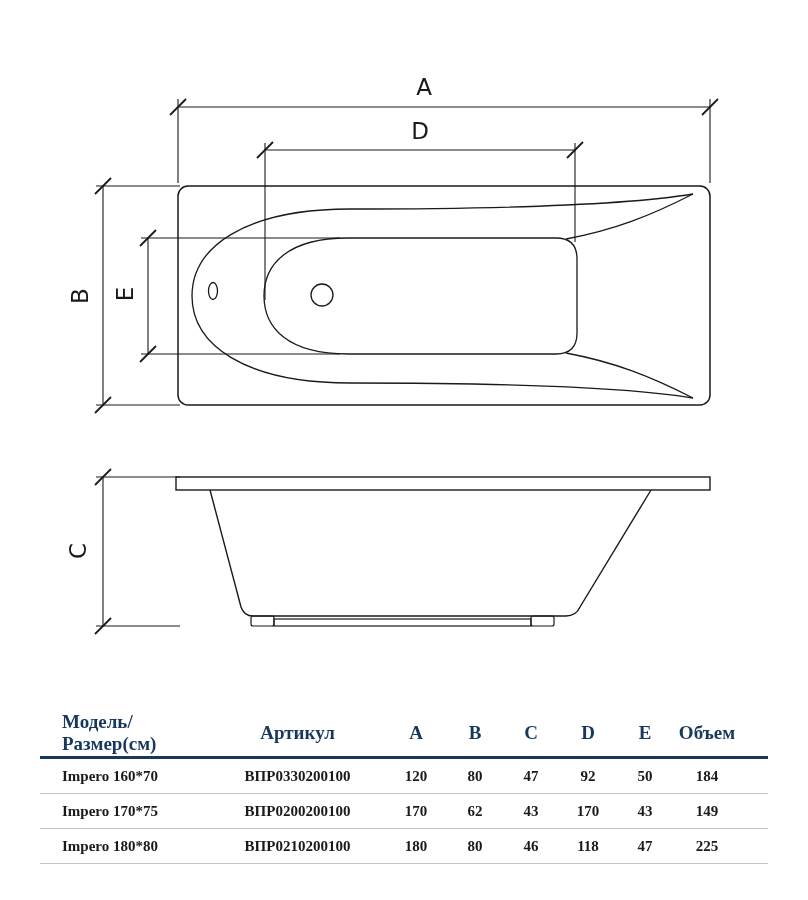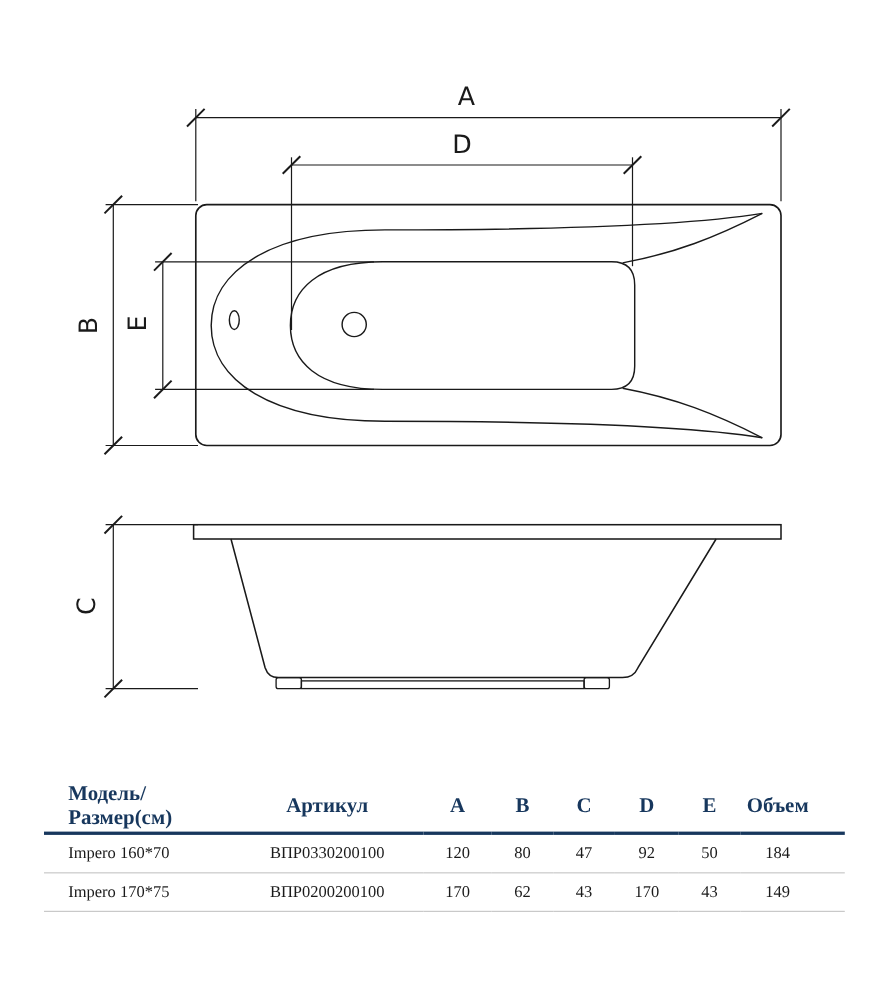--- a/index.html
+++ b/index.html
@@ -23,20 +23,21 @@
     font-weight: bold;
     border-bottom: 3px solid #17375d;
     height: 37px;
     text-align: center;
     font-size: 19px;
   }
   .spec-table td {
     border-bottom: 1px solid #c4c4c4;
     height: 32px;
     text-align: center;
+    font-weight: bold;
   }
   .spec-table .col-model { text-align: left; padding-left: 22px; }
   .spec-table .col-vol { padding-right: 28px; text-align: center; }
   svg text {
     font-family: "DejaVu Sans", "Liberation Sans", sans-serif;
     font-size: 23px;
     fill: #1a1a1a;
   }
 </style>
 </head>
@@ -145,14 +146,24 @@
     <tr>
       <td class="col-model">Impero 170*75</td>
       <td>ВПР0200200100</td>
       <td>170</td>
       <td>62</td>
       <td>43</td>
       <td>170</td>
       <td>43</td>
       <td class="col-vol">149</td>
     </tr>
+    <tr>
+      <td class="col-model">Impero 180*80</td>
+      <td>ВПР0210200100</td>
+      <td>180</td>
+      <td>80</td>
+      <td>46</td>
+      <td>118</td>
+      <td>47</td>
+      <td class="col-vol">225</td>
+    </tr>
   </tbody>
 </table>
 
 </body></html>

